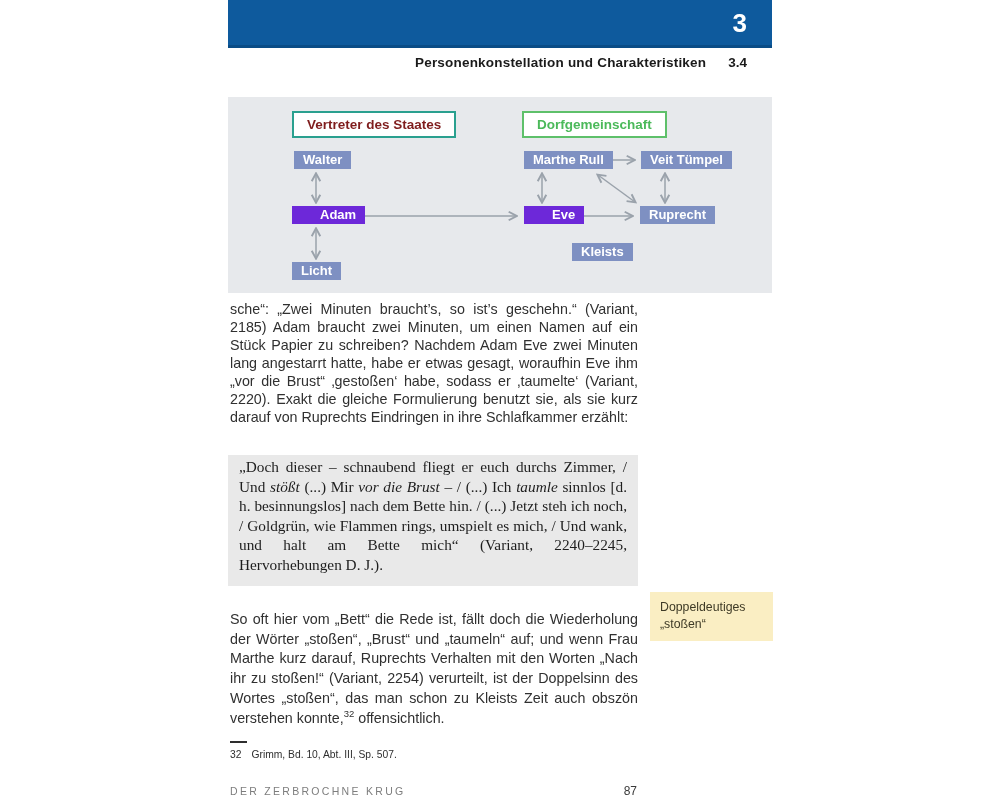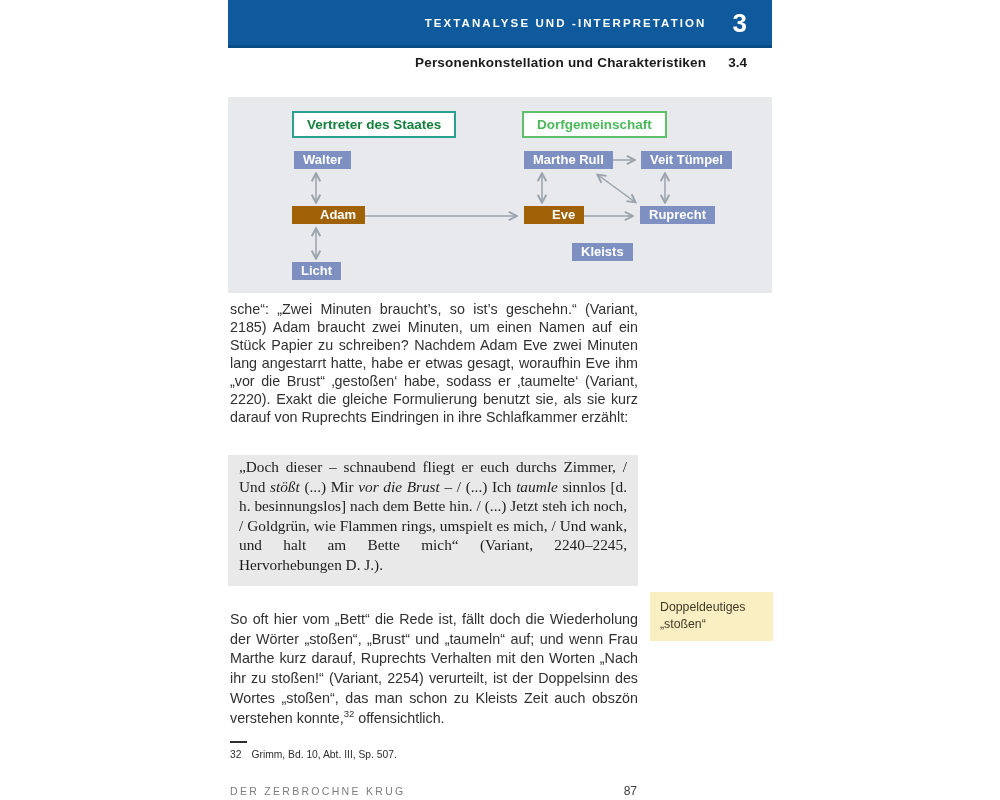--- a/index.html
+++ b/index.html
@@ -29,27 +29,27 @@
 
   
   .diagram {
     position:absolute; left:228px; top:97px; width:544px; height:196px;
     background:#e7e9ec;
   }
   .group-box {
     position:absolute; background:#ffffff; border:2px solid;
     font-size:13.5px; font-weight:bold; padding:4px 13px; white-space:nowrap;
   }
-  .group-state { left:64px; top:14px; border-color:#2aa08f; color:#15803d; }
+  .group-state { left:64px; top:14px; border-color:#2aa08f; color:#7f1d1d; }
   .group-village { left:294px; top:14px; border-color:#5ec06a; color:#4bb95a; }
   .node {
     position:absolute; background:#7e90c2; color:#ffffff;
     font-size:13px; font-weight:bold; padding:1px 9px 2px; white-space:nowrap;
   }
-  .node.dark { background:#a16207;padding-left:28px; }
+  .node.dark { background:#6d28d9;padding-left:28px; }
   .n-walter   { left:66px;  top:54px; }
   .n-marthe   { left:296px; top:54px; }
   .n-veit     { left:413px; top:54px; }
   .n-adam     { left:64px;  top:109px; }
   .n-eve      { left:296px; top:109px; }
   .n-ruprecht { left:412px; top:109px; }
   .n-brigitte { left:344px; top:146px; }
   .n-licht    { left:64px;  top:165px; }
   .arrows { position:absolute; left:0; top:0; width:544px; height:196px; }
 
@@ -96,21 +96,20 @@
   }
   .book-title { font-size:10.5px; letter-spacing:2.3px; color:#7d7d7d; font-weight:500; }
   .page-num { font-size:12px; color:#3a3a3a; }
 </style>
 </head>
 <body>
 
 <div class="page">
 
   <div class="header-bar">
-    <span class="header-title">TEXTANALYSE UND -INTERPRETATION</span>
     <span class="header-num">3</span>
   </div>
   <div class="subheader">
     <span class="subtitle">Personenkonstellation und Charakteristiken</span>
     <span class="section-num">3.4</span>
   </div>
 
   <div class="diagram">
 
     <svg class="arrows" viewBox="0 0 544 196" xmlns="http://www.w3.org/2000/svg">

